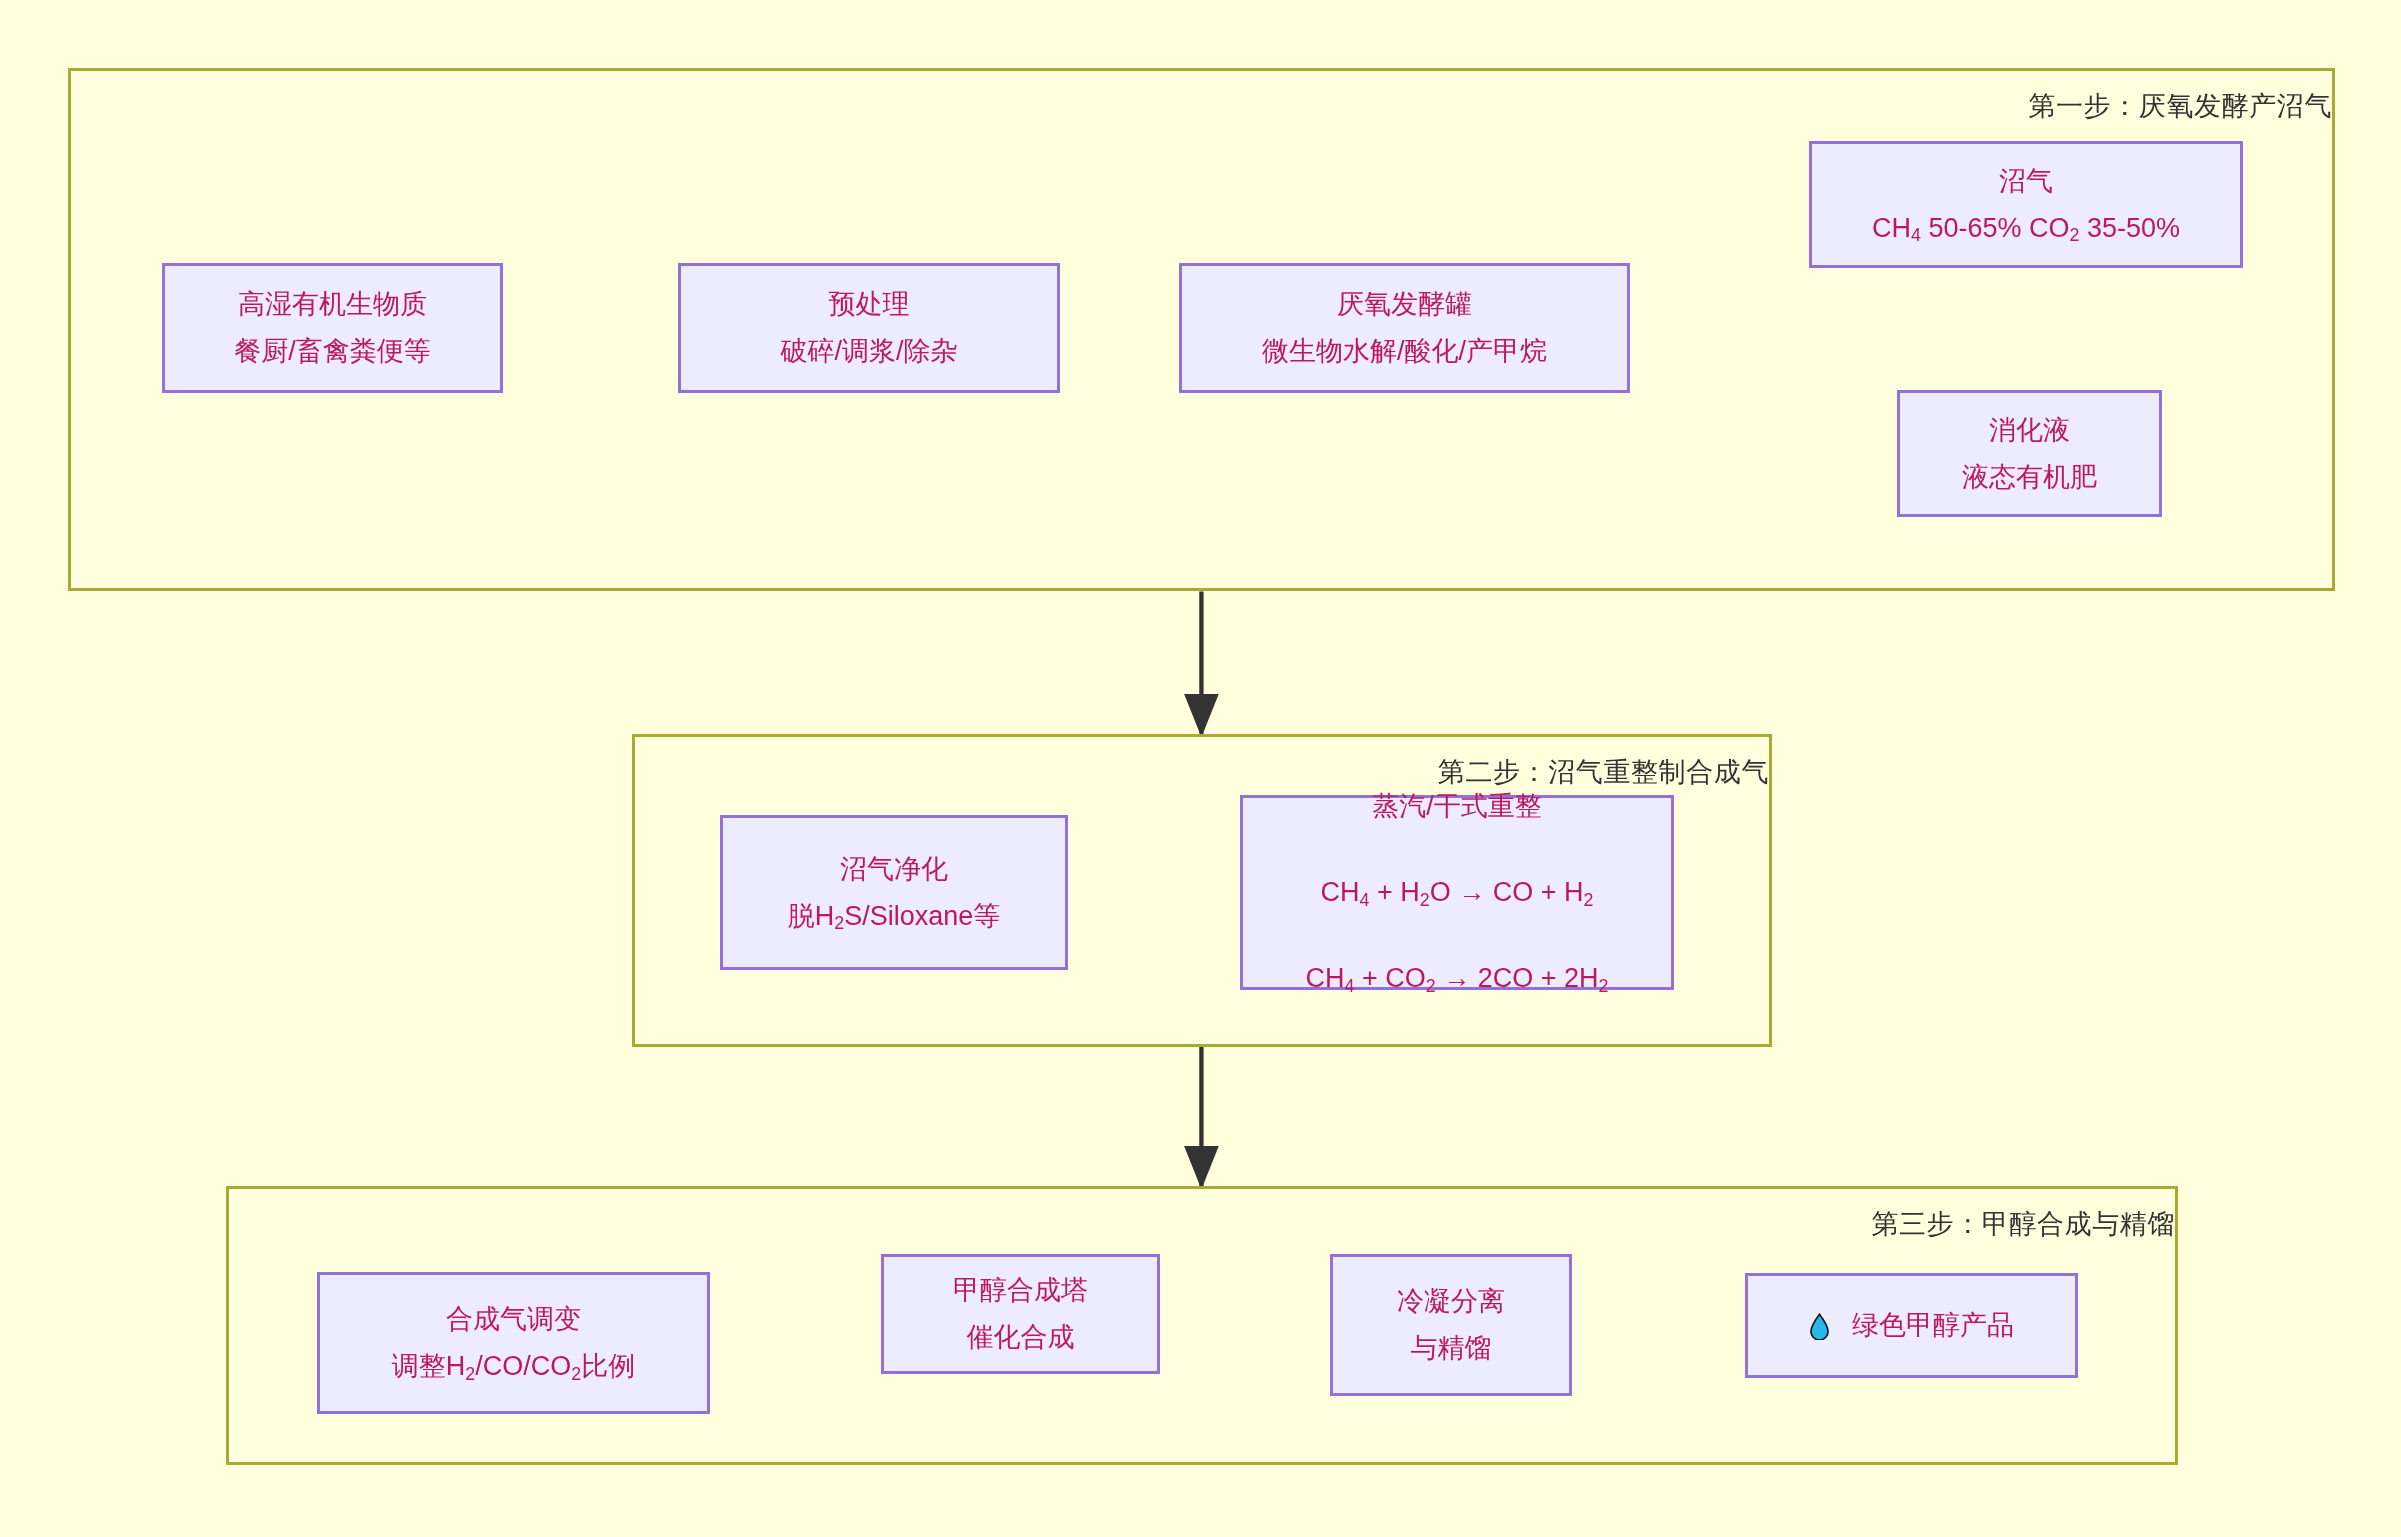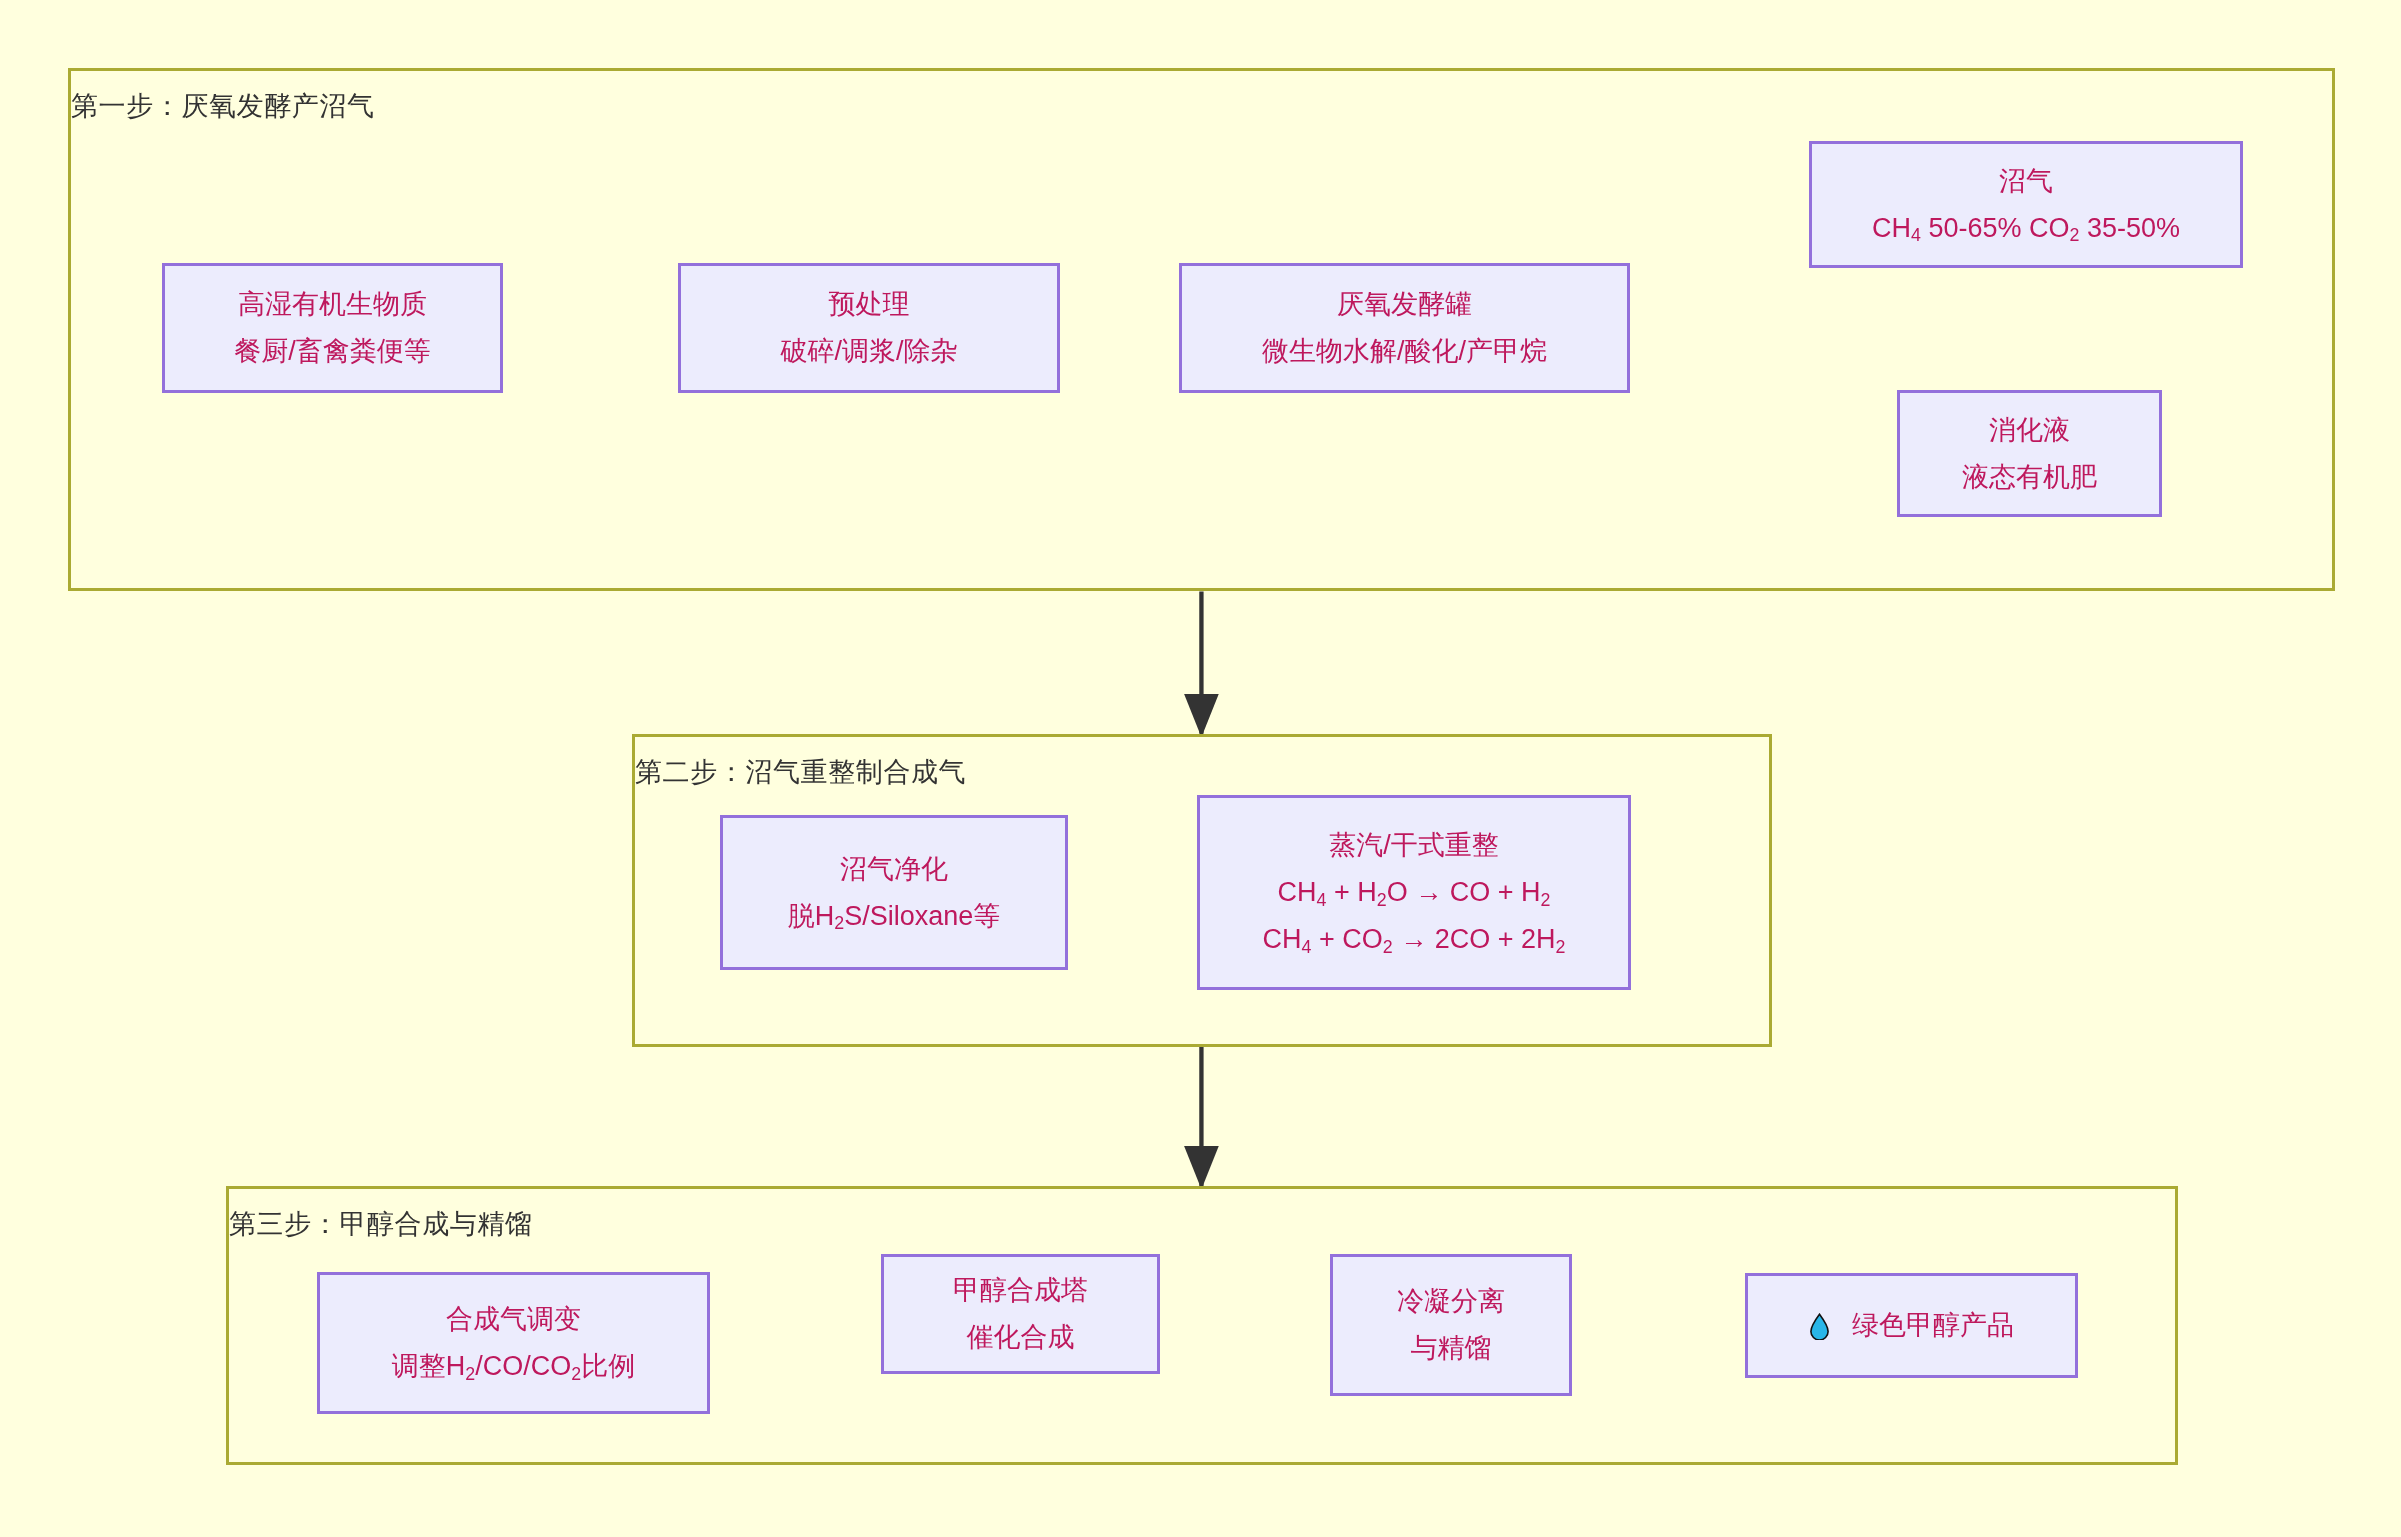--- a/index.html
+++ b/index.html
@@ -29,21 +29,21 @@
     position: absolute;
     background: #FFFFDE;
     border: 3.1px solid #AAAA33;
     box-sizing: border-box;
   }
   .subgraph-title {
     position: absolute;
     top: 17.3px;
     left: 0;
     width: 100%;
-    text-align: left;
+    text-align: right;
     font-size: 27px;
     color: #333333;
     letter-spacing: 0.6px;
     white-space: nowrap;
   }
   .node {
     position: absolute;
     background: #ECECFD;
     border: 3.1px solid #9370DB;
     box-sizing: border-box;
@@ -146,21 +146,21 @@
 
   <div class="subgraph" style="left:632px; top:734px; width:1140px; height:313px;">
     <div class="subgraph-title">第二步：沼气重整制合成气</div>
   </div>
 
   <div class="node" style="left:720px; top:815px; width:348px; height:155px;">
     <div class="line">沼气净化</div>
     <div class="line">脱H<sub>2</sub>S/Siloxane等</div>
   </div>
 
-  <div class="node" style="left:1197px; top:795px; width:434px; height:195px;">
+  <div class="node" style="left:1240px; top:795px; width:434px; height:195px;gap:39px;">
     <div class="line">蒸汽/干式重整</div>
     <div class="line">CH<sub>4</sub> + H<sub>2</sub>O → CO + H<sub>2</sub></div>
     <div class="line">CH<sub>4</sub> + CO<sub>2</sub> → 2CO + 2H<sub>2</sub></div>
   </div>
 
   <div class="subgraph" style="left:226px; top:1186px; width:1952px; height:279px;">
     <div class="subgraph-title">第三步：甲醇合成与精馏</div>
   </div>
 
   <div class="node" style="left:317px; top:1254px; width:393px; height:142px;margin-top:18px;">

